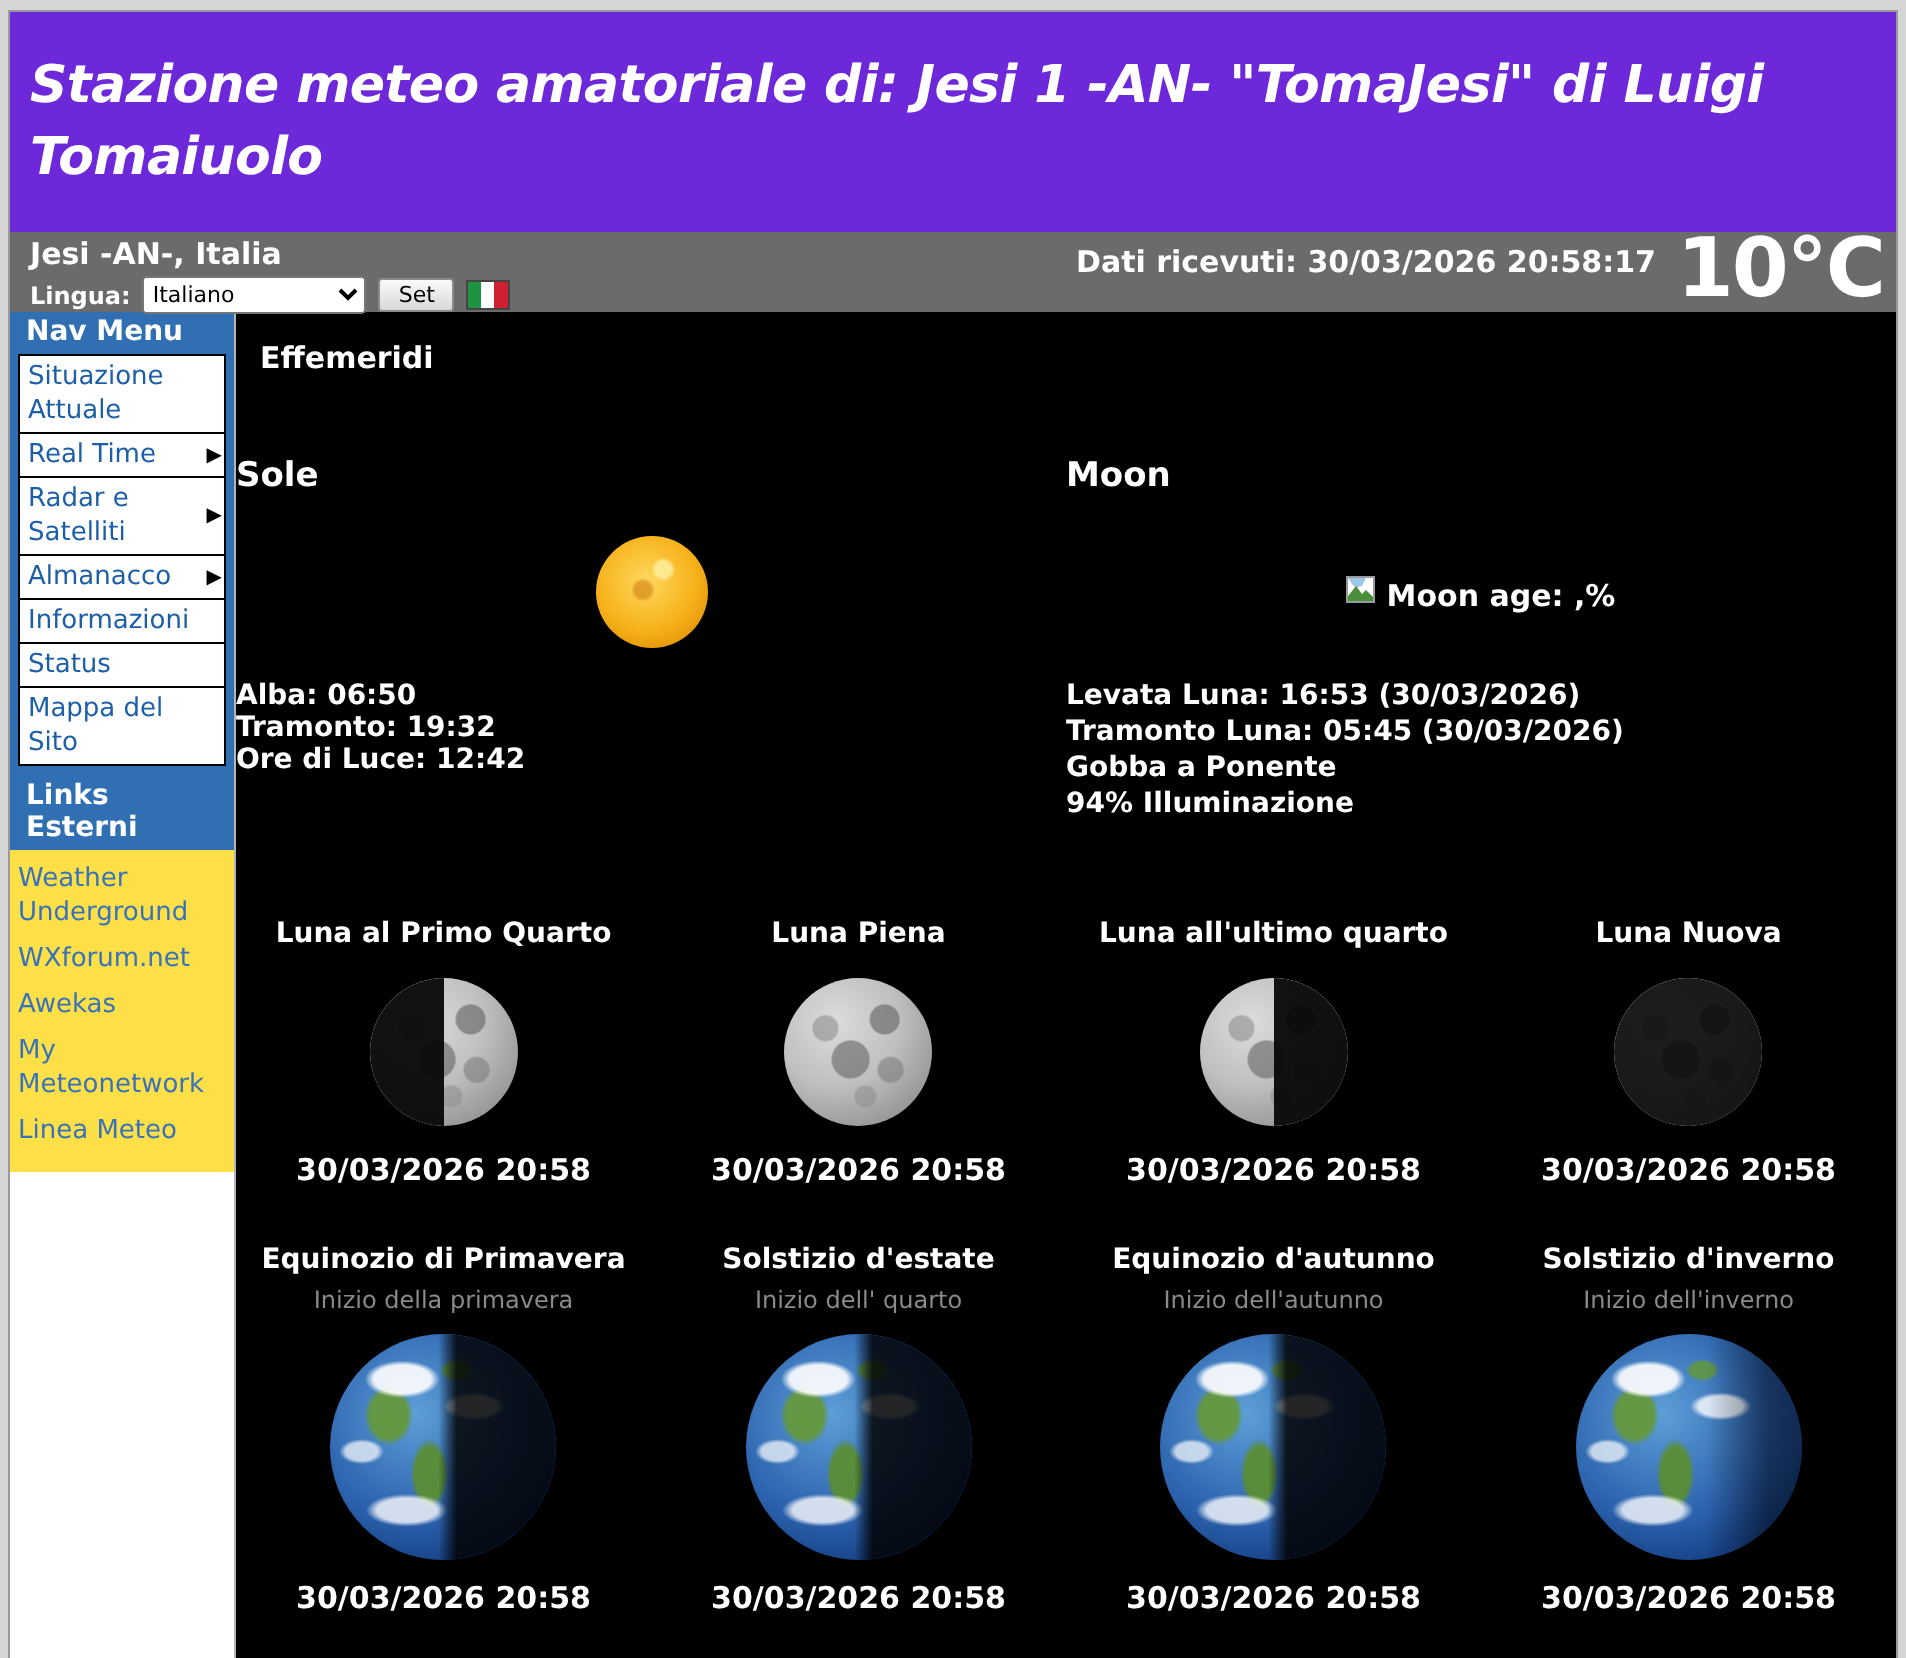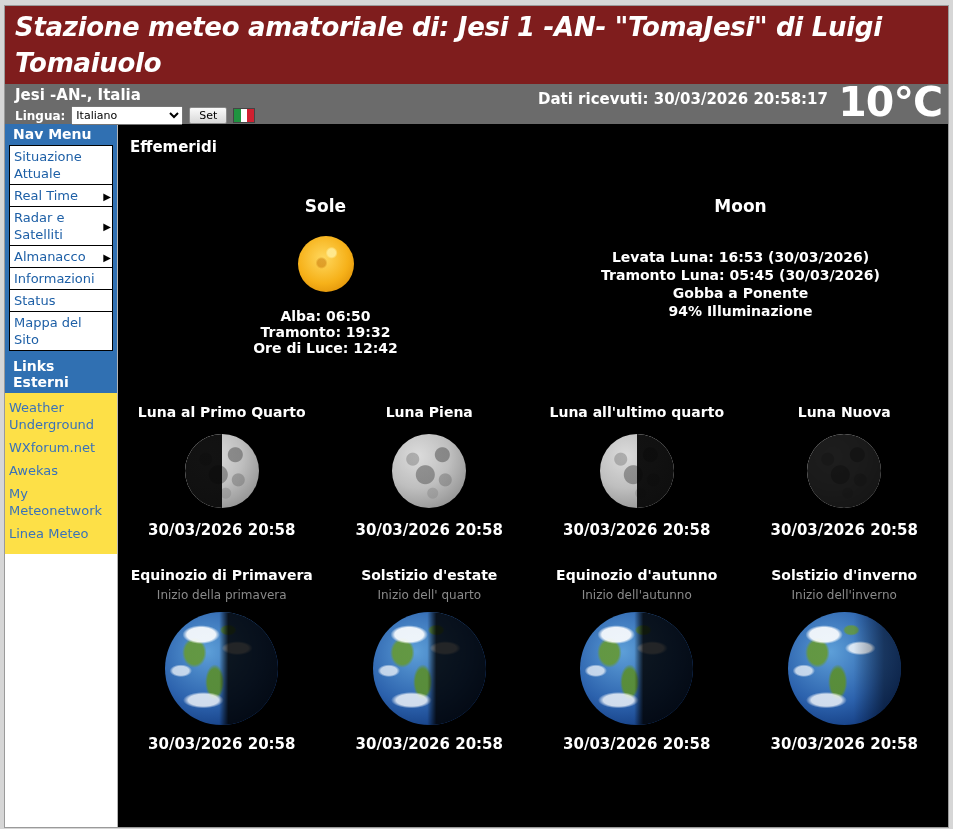--- a/index.html
+++ b/index.html
@@ -1,21 +1,21 @@
 <!DOCTYPE html>
 <html><head>
 <meta charset="utf-8">
 <style>
   * { box-sizing: border-box; margin: 0; padding: 0; }
   html,body { background:#d6d6d6; font-family:"DejaVu Sans","Liberation Sans",sans-serif; }
   .page { width:945px; margin:5px auto 2px; border:1px solid #9a9a9a; background:#000; }
 
   
   .header {
-    background:#7f1d1d; color:#fff; padding:3px 10px;
+    background:#6d28d9; color:#fff; padding:19px 10px;
     font-size:26px; line-height:36px; font-weight:bold; font-style:italic;
     letter-spacing:-0.3px; min-height:78px;
   }
 
   
   .infobar { background:#6b6b6b; height:40px; position:relative; color:#fff; padding:3px 16px 0 10px; }
   .location { font-size:15px; font-weight:bold; line-height:17px; }
   .lingua-row { display:flex; align-items:center; margin-top:2px; gap:6px; }
   .lingua-label { font-size:12px; font-weight:bold; }
   .lang-select { width:112px; height:19px; font-size:11px; font-family:"DejaVu Sans",sans-serif; }
@@ -41,21 +41,21 @@
   }
   .nav-item:first-child { margin-top:0; }
   .submenu-arrow { position:absolute; right:1px; top:50%; transform:translateY(-50%); color:#000; font-size:10px; }
   .links { background:#fde047; padding:6px 2px 6px 4px; }
   .ext-link { display:block; color:#3a72b9; font-size:13px; line-height:17px; margin-bottom:6px; text-decoration:none; cursor:pointer; }
 
   
   .main { flex:1; background:#000; color:#fff; min-height:703px; padding-bottom:14px; }
   .page-title { font-size:15px; font-weight:bold; margin:14px 0 0 12px; }
 
-  .sunmoon-row { display:flex; margin-top:40px; text-align:center; }
+  .sunmoon-row { display:flex; margin-top:40px; }
   .sm-col { flex:1; }
   .sm-heading { font-size:17px; font-weight:bold; }
 
   .sun {
     width:56px; height:56px; border-radius:50%; margin:20px auto 16px;
     background:
       radial-gradient(circle at 60% 30%, rgba(255,236,150,.9) 0 4px, transparent 6px),
       radial-gradient(circle at 42% 48%, rgba(200,120,10,.55) 0 4px, transparent 6px),
       radial-gradient(circle at 45% 40%, #ffd85e, #f6b119 55%, #df9007 85%, #c97b05);
   }
@@ -176,20 +176,30 @@
           <div class="sm-heading">Sole</div>
           <div class="sun"></div>
           <div class="sun-lines">
             <div>Alba: 06:50</div>
             <div>Tramonto: 19:32</div>
             <div>Ore di Luce: 12:42</div>
           </div>
         </div>
         <div class="sm-col">
           <div class="sm-heading">Moon</div>
+          <div class="moon-age-row">
+            <span class="broken-img">
+              <svg width="16" height="15" viewBox="0 0 16 15">
+                <rect x="0.5" y="0.5" width="13.5" height="12.5" fill="#ffffff" stroke="#9a9a9a"></rect>
+                <path d="M1 1 L10 1 L8 5 L5 6 L3 4 Z" fill="#9cc7e8"></path>
+                <path d="M1 10 L5 5 L8 9 L10 7 L13.5 10.5 L13.5 12.5 L1 12.5 Z" fill="#4a8f3c"></path>
+              </svg>
+            </span>
+            <span>Moon age: ,%</span>
+          </div>
           <div class="moon-lines">
             <div>Levata Luna: 16:53 (30/03/2026)</div>
             <div>Tramonto Luna: 05:45 (30/03/2026)</div>
             <div>Gobba a Ponente</div>
             <div>94% Illuminazione</div>
           </div>
         </div>
       </div>
 
       <div class="phases-row">

